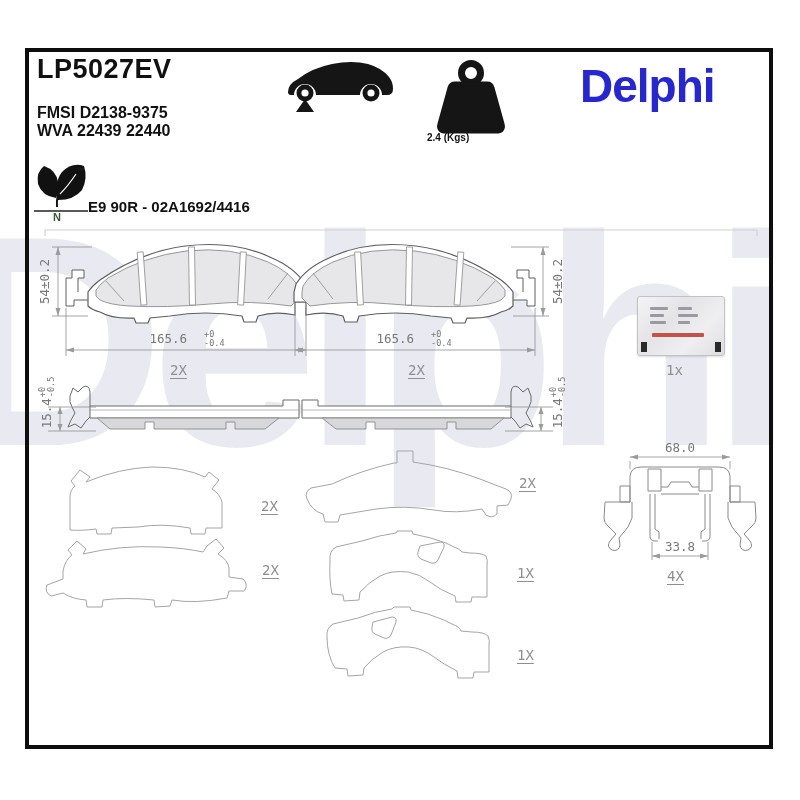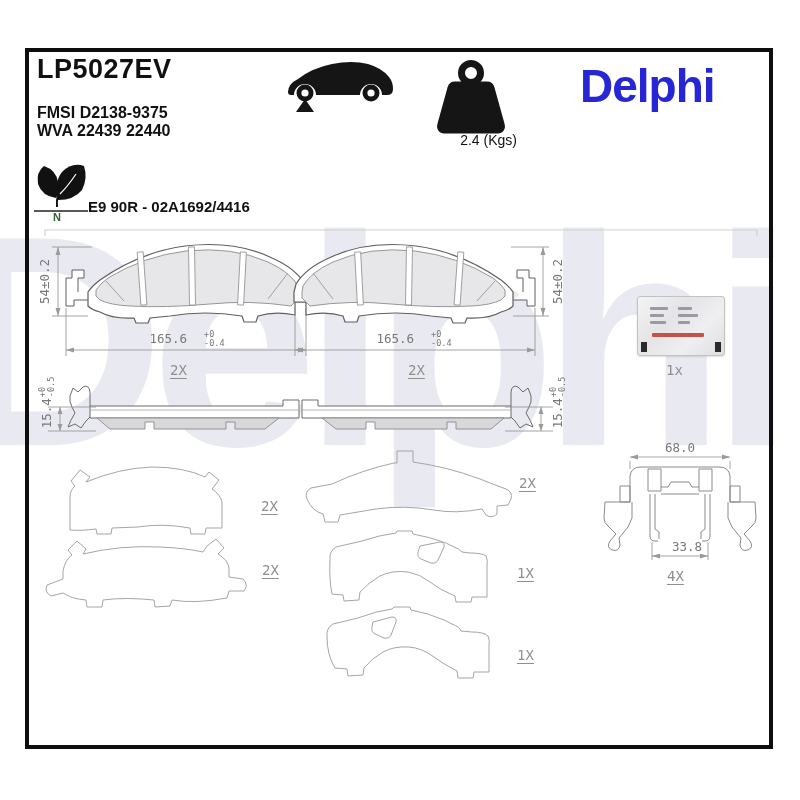--- a/index.html
+++ b/index.html
@@ -9,21 +9,21 @@
         letter-spacing:-14px;color:#e9eaf1;z-index:1;white-space:nowrap;}
   .frame{position:absolute;left:25px;top:48px;width:740px;height:693px;
         border:4px solid #0e0e0e;z-index:4;pointer-events:none;}
   .art{position:absolute;left:0;top:0;z-index:2;}
   .txt{position:absolute;z-index:3;}
   .pn{left:37px;top:54px;font-size:27px;font-weight:bold;letter-spacing:.5px;}
   .ref{left:37px;font-size:16px;font-weight:bold;}
   .approval{left:88px;top:198px;font-size:15px;font-weight:bold;}
   .tm{left:76px;top:166px;font-size:8px;color:#222;}
   .ecoN{left:46px;top:211px;width:22px;text-align:center;font-size:11px;font-weight:bold;color:#33602f;}
-  .wtxt{left:427px;top:132px;width:90px;text-align:right;font-size:14px;font-weight:normal;}
+  .wtxt{left:427px;top:132px;width:90px;text-align:left;font-size:10px;font-weight:bold;}
   .delphi{left:580px;top:59px;font-size:46px;font-weight:bold;color:#2626d5;letter-spacing:-1px;}
   .lockheed{left:637px;top:707px;font-size:24px;font-weight:bold;
         font-family:"DejaVu Serif",serif;letter-spacing:-1px;color:#161616;}
   .lockheed sup{font-size:10px;vertical-align:10px;}
   .dim{font-family:"DejaVu Sans Mono",monospace;color:#787878;font-size:12.5px;}
   .dim-h{display:flex;align-items:center;justify-content:center;gap:17px;width:86px;}
   .tolstack{display:inline-flex;flex-direction:column;font-size:8.5px;line-height:8.5px;text-align:left;}
   .dim-v{width:84px;text-align:center;transform:rotate(-90deg);display:flex;
         align-items:center;justify-content:center;gap:1px;}
   .qty{font-family:"DejaVu Sans Mono",monospace;color:#8f8f8f;font-size:14px;
@@ -237,21 +237,21 @@
   </div>
   <div class="txt dim dim-v" style="left:515px;top:394px;">
     <span>15.4</span>
       <span class="tolstack">
         <span>+0</span>
         <span>-0.5</span>
       </span>
   </div>
 
   <div class="txt dim" style="left:655px;top:440px;width:50px;text-align:center;">68.0</div>
-  <div class="txt dim" style="left:658px;top:539px;width:44px;text-align:right;background:#fff;">33.8</div>
+  <div class="txt dim" style="left:658px;top:539px;width:44px;text-align:center;background:#fff;">33.8</div>
 
   <div class="txt qty" style="left:170px;top:362px;">2X</div>
   <div class="txt qty" style="left:408px;top:362px;">2X</div>
   <div class="txt qty" style="left:666px;top:362px;text-decoration:none;">1x</div>
   <div class="txt qty" style="left:261px;top:498px;">2X</div>
   <div class="txt qty" style="left:262px;top:562px;">2X</div>
   <div class="txt qty" style="left:519px;top:475px;">2X</div>
   <div class="txt qty" style="left:517px;top:565px;">1X</div>
   <div class="txt qty" style="left:517px;top:647px;">1X</div>
   <div class="txt qty" style="left:667px;top:568px;">4X</div>

